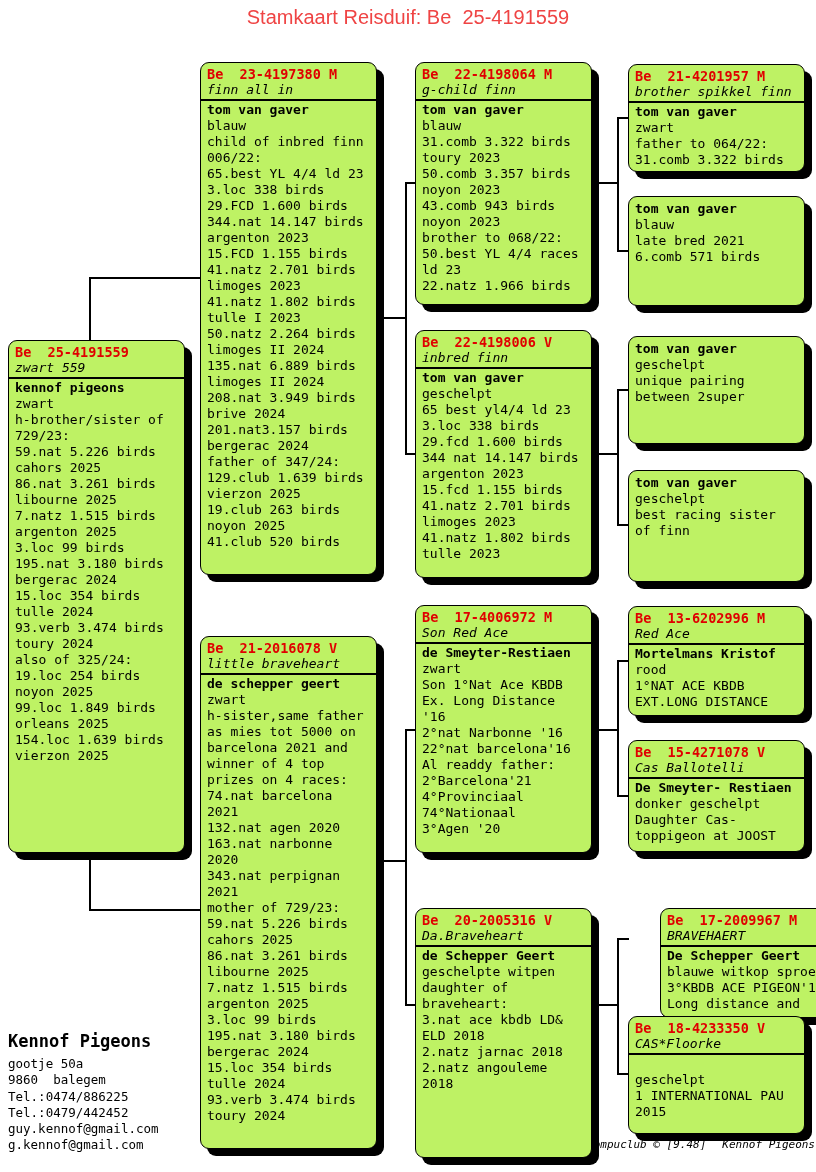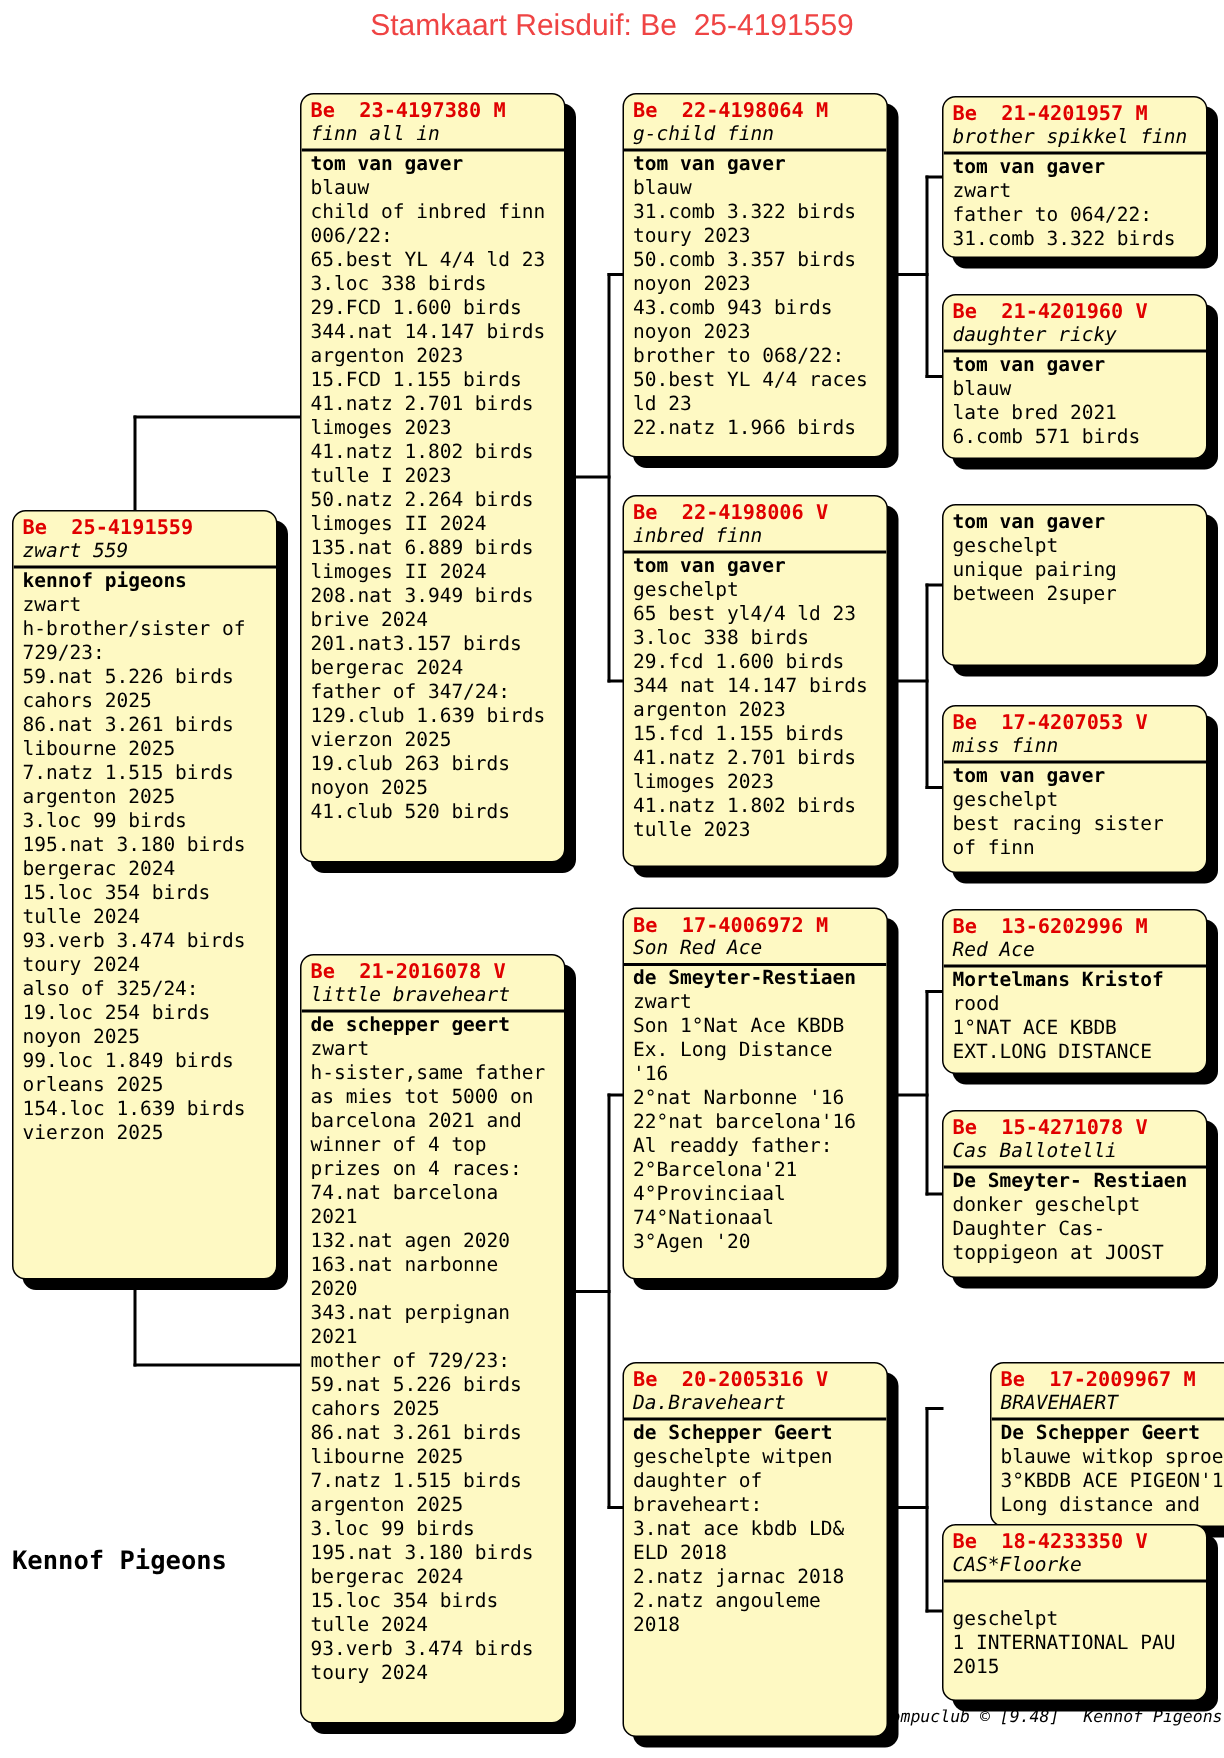--- a/index.html
+++ b/index.html
@@ -4,21 +4,21 @@
 <style>
   html,body{margin:0;padding:0;background:#fff;}
   .page{position:relative;width:816px;height:1172px;background:#fff;overflow:hidden;
         font-family:"DejaVu Sans Mono",monospace;}
   .title{position:absolute;left:0;top:6px;width:816px;text-align:center;
          font-family:"Liberation Sans",sans-serif;font-size:20px;font-weight:400;
          color:#ef4444;white-space:pre;}
   
   .cline{position:absolute;background:#000;z-index:1;}
   
-  .box{position:absolute;z-index:2;box-sizing:border-box;background:#fef9c3;
+  .box{position:absolute;z-index:2;box-sizing:border-box;background:#bef264;
        border:1.5px solid #000;border-radius:9px;box-shadow:7px 7px 0 #000;
        padding:3px 0 0 0;font-size:13px;line-height:16px;white-space:pre;overflow:hidden;}
   .box-header{border-bottom:2px solid #000;padding:0 6px 1px 6px;}
   .ring-line{color:var(--red,#e00000);font-weight:bold;font-size:13.5px;}
   .pigeon-name{font-style:italic;min-height:16px;}
   .box-body{padding:1px 6px 0 6px;}
   .owner-line{font-weight:bold;min-height:16px;}
   .body-line{min-height:16px;}
   
   .box-subject{left:8px;top:340px;width:177px;height:513px;}
@@ -81,25 +81,33 @@
       <div class="cline" style="left: 617px; top: 938px; width: 12px; height: 2px;"></div>
       <div class="cline" style="left: 617px; top: 1073px; width: 12px; height: 2px;"></div>
       <div class="box box-subject"><div class="box-header"><div class="ring-line"><span>Be</span>  <span>25-4191559</span></div><div class="pigeon-name">zwart 559</div></div><div class="box-body"><div class="owner-line">kennof pigeons</div><div class="body-line">zwart</div><div class="body-line">h-brother/sister of</div><div class="body-line">729/23:</div><div class="body-line">59.nat 5.226 birds</div><div class="body-line">cahors 2025</div><div class="body-line">86.nat 3.261 birds</div><div class="body-line">libourne 2025</div><div class="body-line">7.natz 1.515 birds</div><div class="body-line">argenton 2025</div><div class="body-line">3.loc 99 birds</div><div class="body-line">195.nat 3.180 birds</div><div class="body-line">bergerac 2024</div><div class="body-line">15.loc 354 birds</div><div class="body-line">tulle 2024</div><div class="body-line">93.verb 3.474 birds</div><div class="body-line">toury 2024</div><div class="body-line">also of 325/24:</div><div class="body-line">19.loc 254 birds</div><div class="body-line">noyon 2025</div><div class="body-line">99.loc 1.849 birds</div><div class="body-line">orleans 2025</div><div class="body-line">154.loc 1.639 birds</div><div class="body-line">vierzon 2025</div></div></div>
       <div class="box box-father"><div class="box-header"><div class="ring-line"><span>Be</span>  <span>23-4197380</span> <span>M</span></div><div class="pigeon-name">finn all in</div></div><div class="box-body"><div class="owner-line">tom van gaver</div><div class="body-line">blauw</div><div class="body-line">child of inbred finn</div><div class="body-line">006/22:</div><div class="body-line">65.best YL 4/4 ld 23</div><div class="body-line">3.loc 338 birds</div><div class="body-line">29.FCD 1.600 birds</div><div class="body-line">344.nat 14.147 birds</div><div class="body-line">argenton 2023</div><div class="body-line">15.FCD 1.155 birds</div><div class="body-line">41.natz 2.701 birds</div><div class="body-line">limoges 2023</div><div class="body-line">41.natz 1.802 birds</div><div class="body-line">tulle I 2023</div><div class="body-line">50.natz 2.264 birds</div><div class="body-line">limoges II 2024</div><div class="body-line">135.nat 6.889 birds</div><div class="body-line">limoges II 2024</div><div class="body-line">208.nat 3.949 birds</div><div class="body-line">brive 2024</div><div class="body-line">201.nat3.157 birds</div><div class="body-line">bergerac 2024</div><div class="body-line">father of 347/24:</div><div class="body-line">129.club 1.639 birds</div><div class="body-line">vierzon 2025</div><div class="body-line">19.club 263 birds</div><div class="body-line">noyon 2025</div><div class="body-line">41.club 520 birds</div></div></div>
       <div class="box box-mother"><div class="box-header"><div class="ring-line"><span>Be</span>  <span>21-2016078</span> <span>V</span></div><div class="pigeon-name">little braveheart</div></div><div class="box-body"><div class="owner-line">de schepper geert</div><div class="body-line">zwart</div><div class="body-line">h-sister,same father</div><div class="body-line">as mies tot 5000 on</div><div class="body-line">barcelona 2021 and</div><div class="body-line">winner of 4 top</div><div class="body-line">prizes on 4 races:</div><div class="body-line">74.nat barcelona</div><div class="body-line">2021</div><div class="body-line">132.nat agen 2020</div><div class="body-line">163.nat narbonne</div><div class="body-line">2020</div><div class="body-line">343.nat perpignan</div><div class="body-line">2021</div><div class="body-line">mother of 729/23:</div><div class="body-line">59.nat 5.226 birds</div><div class="body-line">cahors 2025</div><div class="body-line">86.nat 3.261 birds</div><div class="body-line">libourne 2025</div><div class="body-line">7.natz 1.515 birds</div><div class="body-line">argenton 2025</div><div class="body-line">3.loc 99 birds</div><div class="body-line">195.nat 3.180 birds</div><div class="body-line">bergerac 2024</div><div class="body-line">15.loc 354 birds</div><div class="body-line">tulle 2024</div><div class="body-line">93.verb 3.474 birds</div><div class="body-line">toury 2024</div></div></div>
       <div class="box box-pgf"><div class="box-header"><div class="ring-line"><span>Be</span>  <span>22-4198064</span> <span>M</span></div><div class="pigeon-name">g-child finn</div></div><div class="box-body"><div class="owner-line">tom van gaver</div><div class="body-line">blauw</div><div class="body-line">31.comb 3.322 birds</div><div class="body-line">toury 2023</div><div class="body-line">50.comb 3.357 birds</div><div class="body-line">noyon 2023</div><div class="body-line">43.comb 943 birds</div><div class="body-line">noyon 2023</div><div class="body-line">brother to 068/22:</div><div class="body-line">50.best YL 4/4 races</div><div class="body-line">ld 23</div><div class="body-line">22.natz 1.966 birds</div></div></div>
       <div class="box box-pgm"><div class="box-header"><div class="ring-line"><span>Be</span>  <span>22-4198006</span> <span>V</span></div><div class="pigeon-name">inbred finn</div></div><div class="box-body"><div class="owner-line">tom van gaver</div><div class="body-line">geschelpt</div><div class="body-line">65 best yl4/4 ld 23</div><div class="body-line">3.loc 338 birds</div><div class="body-line">29.fcd 1.600 birds</div><div class="body-line">344 nat 14.147 birds</div><div class="body-line">argenton 2023</div><div class="body-line">15.fcd 1.155 birds</div><div class="body-line">41.natz 2.701 birds</div><div class="body-line">limoges 2023</div><div class="body-line">41.natz 1.802 birds</div><div class="body-line">tulle 2023</div></div></div>
       <div class="box box-mgf"><div class="box-header"><div class="ring-line"><span>Be</span>  <span>17-4006972</span> <span>M</span></div><div class="pigeon-name">Son Red Ace</div></div><div class="box-body"><div class="owner-line">de Smeyter-Restiaen</div><div class="body-line">zwart</div><div class="body-line">Son 1°Nat Ace KBDB</div><div class="body-line">Ex. Long Distance</div><div class="body-line">'16</div><div class="body-line">2°nat Narbonne '16</div><div class="body-line">22°nat barcelona'16</div><div class="body-line">Al readdy father:</div><div class="body-line">2°Barcelona'21</div><div class="body-line">4°Provinciaal</div><div class="body-line">74°Nationaal</div><div class="body-line">3°Agen '20</div></div></div>
       <div class="box box-mgm"><div class="box-header"><div class="ring-line"><span>Be</span>  <span>20-2005316</span> <span>V</span></div><div class="pigeon-name">Da.Braveheart</div></div><div class="box-body"><div class="owner-line">de Schepper Geert</div><div class="body-line">geschelpte witpen</div><div class="body-line">daughter of</div><div class="body-line">braveheart:</div><div class="body-line">3.nat ace kbdb LD&amp;</div><div class="body-line">ELD 2018</div><div class="body-line">2.natz jarnac 2018</div><div class="body-line">2.natz angouleme</div><div class="body-line">2018</div></div></div>
       <div class="box box-pgf-f"><div class="box-header"><div class="ring-line"><span>Be</span>  <span>21-4201957</span> <span>M</span></div><div class="pigeon-name">brother spikkel finn</div></div><div class="box-body"><div class="owner-line">tom van gaver</div><div class="body-line">zwart</div><div class="body-line">father to 064/22:</div><div class="body-line">31.comb 3.322 birds</div></div></div>
-      <div class="box box-pgf-m"><div class="box-header"><div class="ring-line"><span>Be</span>  <span>21-4201960</span> <span>V</span></div><div class="pigeon-name">daughter ricky</div></div><div class="box-body"><div class="owner-line">tom van gaver</div><div class="body-line">blauw</div><div class="body-line">late bred 2021</div><div class="body-line">6.comb 571 birds</div></div></div>
+      <div class="box box-pgf-m"><div class="box-body"><div class="owner-line">tom van gaver</div><div class="body-line">blauw</div><div class="body-line">late bred 2021</div><div class="body-line">6.comb 571 birds</div></div></div>
       <div class="box box-pgm-f"><div class="box-body"><div class="owner-line">tom van gaver</div><div class="body-line">geschelpt</div><div class="body-line">unique pairing</div><div class="body-line">between 2super</div></div></div>
-      <div class="box box-pgm-m"><div class="box-header"><div class="ring-line"><span>Be</span>  <span>17-4207053</span> <span>V</span></div><div class="pigeon-name">miss finn</div></div><div class="box-body"><div class="owner-line">tom van gaver</div><div class="body-line">geschelpt</div><div class="body-line">best racing sister</div><div class="body-line">of finn</div></div></div>
+      <div class="box box-pgm-m"><div class="box-body"><div class="owner-line">tom van gaver</div><div class="body-line">geschelpt</div><div class="body-line">best racing sister</div><div class="body-line">of finn</div></div></div>
       <div class="box box-mgf-f"><div class="box-header"><div class="ring-line"><span>Be</span>  <span>13-6202996</span> <span>M</span></div><div class="pigeon-name">Red Ace</div></div><div class="box-body"><div class="owner-line">Mortelmans Kristof</div><div class="body-line">rood</div><div class="body-line">1°NAT ACE KBDB</div><div class="body-line">EXT.LONG DISTANCE</div></div></div>
       <div class="box box-mgf-m"><div class="box-header"><div class="ring-line"><span>Be</span>  <span>15-4271078</span> <span>V</span></div><div class="pigeon-name">Cas Ballotelli</div></div><div class="box-body"><div class="owner-line">De Smeyter- Restiaen</div><div class="body-line">donker geschelpt</div><div class="body-line">Daughter Cas-</div><div class="body-line">toppigeon at JOOST</div></div></div>
       <div class="box box-mgm-f"><div class="box-header"><div class="ring-line"><span>Be</span>  <span>17-2009967</span> <span>M</span></div><div class="pigeon-name">BRAVEHAERT</div></div><div class="box-body"><div class="owner-line">De Schepper Geert</div><div class="body-line">blauwe witkop sproet</div><div class="body-line">3°KBDB ACE PIGEON'18</div><div class="body-line">Long distance and</div></div></div>
       <div class="box box-mgm-m"><div class="box-header"><div class="ring-line"><span>Be</span>  <span>18-4233350</span> <span>V</span></div><div class="pigeon-name">CAS*Floorke</div></div><div class="box-body"><div class="owner-line"></div><div class="body-line">geschelpt</div><div class="body-line">1 INTERNATIONAL PAU</div><div class="body-line">2015</div></div></div>
     </div>
   <div class="contact">
     <div class="contact-name">Kennof Pigeons</div>
+    <div id="contact-lines">
+        <div class="contact-line">gootje 50a</div>
+        <div class="contact-line">9860  balegem</div>
+        <div class="contact-line">Tel.:0474/886225</div>
+        <div class="contact-line">Tel.:0479/442452</div>
+        <div class="contact-line">guy.kennof@gmail.com</div>
+        <div class="contact-line">g.kennof@gmail.com</div>
+      </div>
   </div>
   <div class="footer"><span>18-10-2025</span><span>Compuclub © [9.48]</span><span>Kennof Pigeons</span></div>
 </div>
 
 </body></html>

